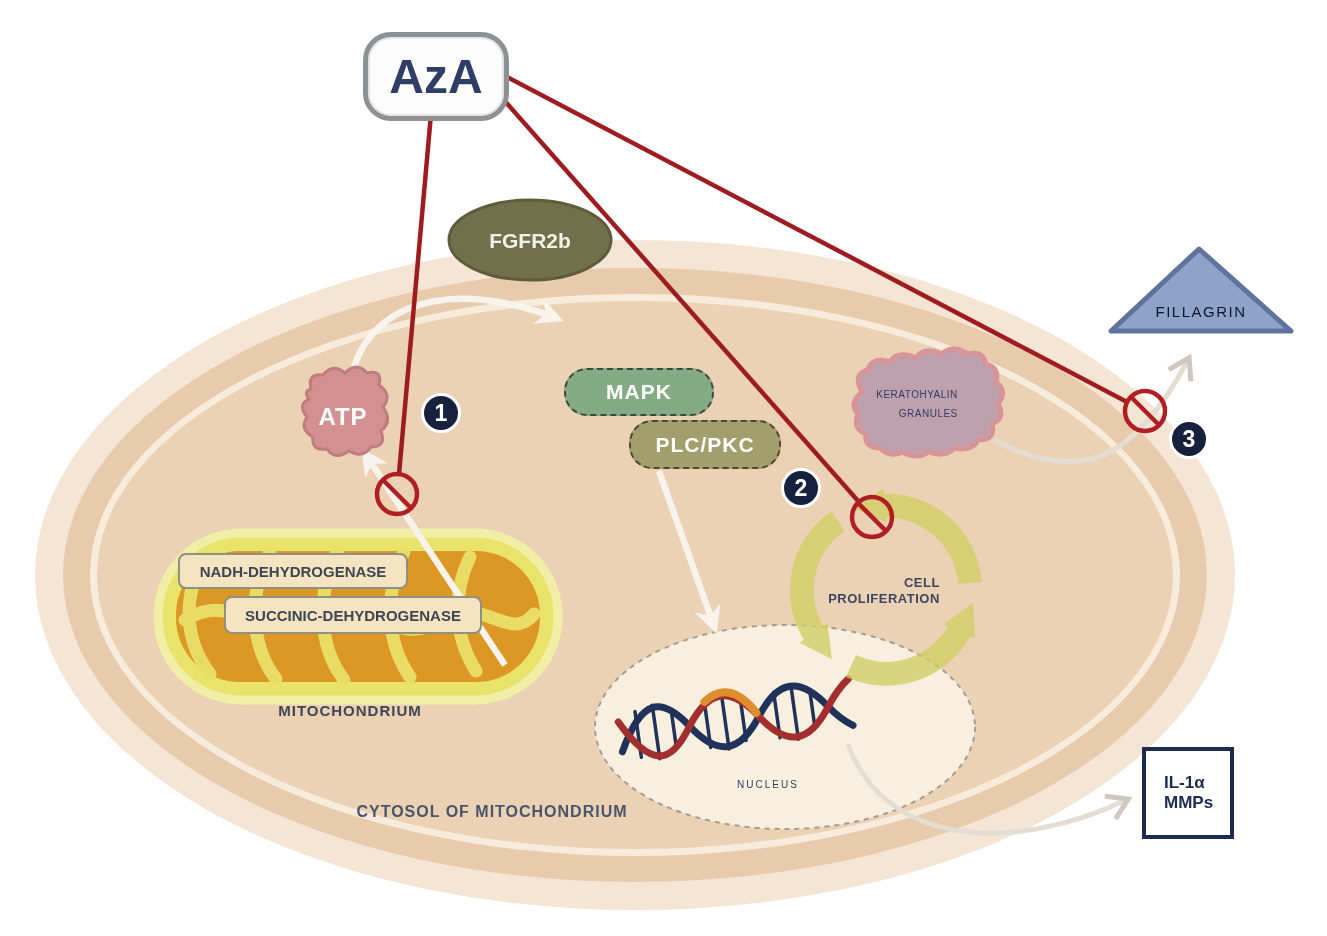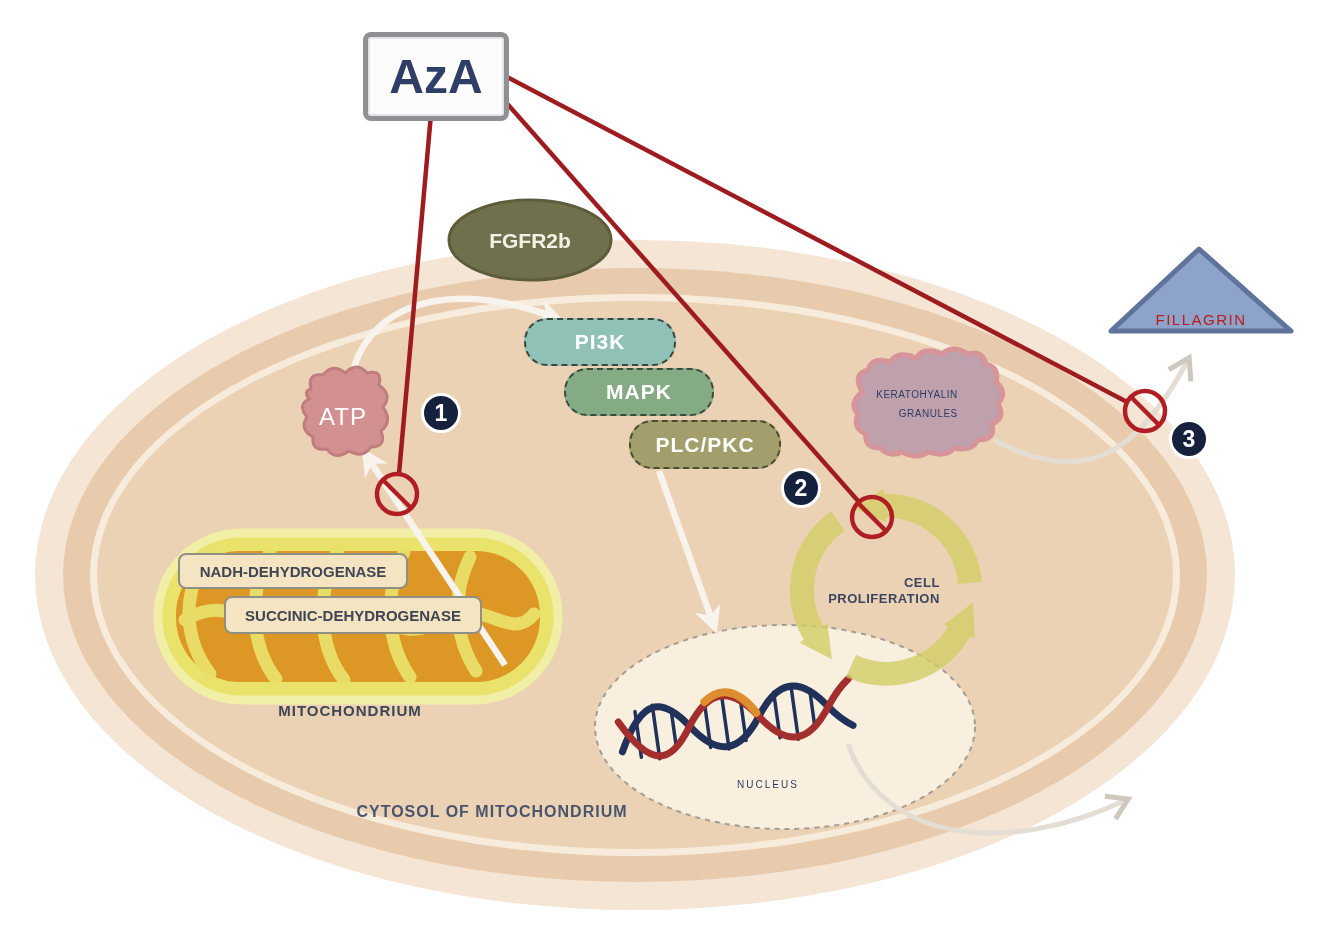--- a/index.html
+++ b/index.html
@@ -1,43 +1,43 @@
 <!DOCTYPE html>
 <html><head>
 <meta charset="utf-8">
 <style>
   html,body{margin:0;padding:0;background:#ffffff;}
   .stage{position:relative;width:1327px;height:936px;background:#ffffff;overflow:hidden;
          font-family:"Liberation Sans",sans-serif;}
   .stage svg{position:absolute;left:0;top:0;}
   .lbl{position:absolute;transform:translate(-50%,-50%);white-space:nowrap;text-align:right;}
   .aza{position:absolute;left:363px;top:32px;width:136px;height:79px;background:#fcfcfc;
-       border:5px solid #8f9093;border-radius:8px;box-shadow:inset 0 0 0 2px #e4e4e4;
+       border:5px solid #8f9093;border-radius:28px;box-shadow:inset 0 0 0 2px #e4e4e4;
        display:flex;align-items:center;justify-content:center;
        font-size:48px;font-weight:600;color:#2f3e66;}
   .pill{position:absolute;border:2px dashed #3a463e;border-radius:23px;
         display:flex;align-items:center;justify-content:center;
         color:#ffffff;font-weight:700;font-size:21px;letter-spacing:1px;}
   .pill-pi3k{left:524px;top:318px;width:148px;height:44px;background:#8fc1b7;}
   .pill-mapk{left:564px;top:368px;width:146px;height:44px;background:#85ab84;border-color:#3b4a3b;}
   .pill-plc{left:629px;top:420px;width:148px;height:45px;background:#a29f6d;border-color:#4b4a33;}
   .badge{position:absolute;width:34px;height:34px;border-radius:50%;background:#15213d;
          border:3px solid #ffffff;display:flex;align-items:center;justify-content:center;
          color:#ffffff;font-size:23px;font-weight:700;}
   .enzbox{position:absolute;background:#f5e4c2;border:2px solid #8f9084;border-radius:8px;
           display:flex;flex-direction:column;align-items:center;justify-content:center;
           color:#3e4553;font-weight:700;font-size:15px;line-height:19px;white-space:nowrap;}
   .il1box{position:absolute;left:1142px;top:747px;width:92px;height:92px;background:#ffffff;
           border:4px solid #1d2b50;box-sizing:border-box;display:flex;flex-direction:column;
           justify-content:center;padding-left:18px;color:#1d2b50;font-weight:700;
           font-size:17px;line-height:20px;}
   .fgfr2b-label{color:#f3f0e6;font-weight:700;font-size:21px;}
-  .atp-label{color:#ffffff;font-weight:400;font-size:24px;letter-spacing:1px;}
+  .atp-label{color:#ffffff;font-weight:700;font-size:24px;letter-spacing:1px;}
   .ker-label{color:#2e3c64;font-size:10px;line-height:19px;letter-spacing:.5px;font-weight:400;}
-  .fil-label{color:#b91c1c;font-size:15px;letter-spacing:1.5px;margin-top:8px;}
+  .fil-label{color:#0f172a;font-size:15px;letter-spacing:1.5px;}
   .mito-label{color:#3e4553;font-weight:700;font-size:15px;letter-spacing:1px;}
   .prolif-label{color:#3c4660;font-size:13px;line-height:16px;font-weight:600;letter-spacing:.5px;}
   .nuc-label{color:#2e3c64;font-size:10px;letter-spacing:2px;}
   .cyt-label{color:#49556d;font-weight:700;font-size:16px;letter-spacing:1px;}
 </style>
 </head>
 <body>
 
 <div class="stage">
 
@@ -147,23 +147,20 @@
 
     <polygon points="1199,249 1291,331 1111,331" fill="#8ea3c9" stroke="#5f739c" stroke-width="5" stroke-linejoin="round"></polygon>
   </svg>
 
   <div class="aza">
     <span>AzA</span>
   </div>
 
   <div class="lbl fgfr2b-label" style="left:530px;top:241px;">FGFR2b</div>
 
-  <div class="pill pill-pi3k">
-    <span>PI3K</span>
-  </div>
   <div class="pill pill-mapk">
     <span>MAPK</span>
   </div>
   <div class="pill pill-plc">
     <span>PLC/PKC</span>
   </div>
 
   <div class="lbl atp-label" style="left:343px;top:417px;">ATP</div>
 
   <div class="badge" style="left:421px;top:393px;">
@@ -194,14 +191,18 @@
 
   <div class="lbl prolif-label" style="left:884px;top:591px;">
     <div>CELL</div>
     <div>PROLIFERATION</div>
   </div>
 
   <div class="lbl nuc-label" style="left:768px;top:784px;">NUCLEUS</div>
 
   <div class="lbl cyt-label" style="left:492px;top:812px;">CYTOSOL OF MITOCHONDRIUM</div>
 
+  <div class="il1box">
+    <span>IL-1α</span>
+    <span>MMPs</span>
+  </div>
 
 </div>
 
 </body></html>

